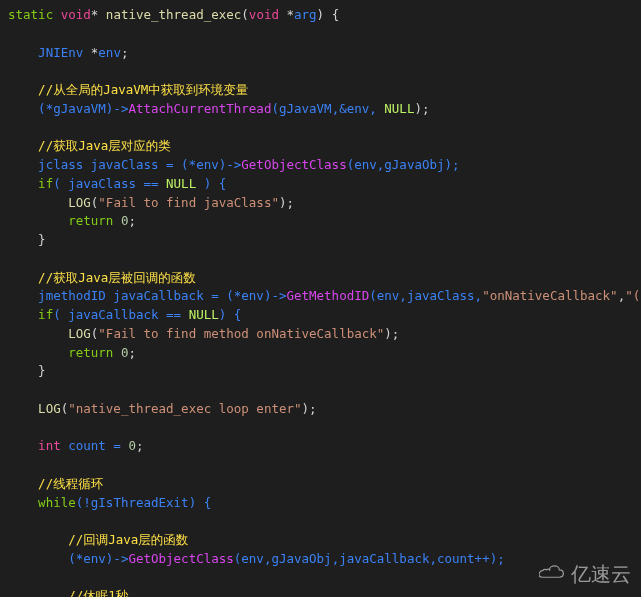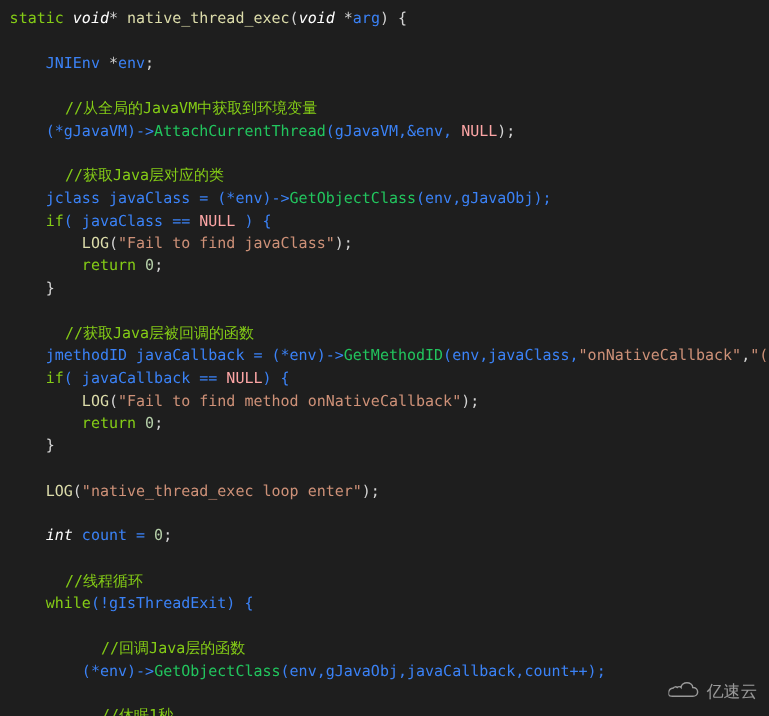--- a/index.html
+++ b/index.html
@@ -14,40 +14,41 @@
     height: 597px;
     overflow: hidden;
     position: relative;
   }
   pre {
     margin: 0;
     padding: 6px 8px;
     white-space: pre;
   }
   .kw   { color: #84cc16; }          
-  .kwi  { color: #ffffff; font-style: italic; } 
+  .kwi  { color: #ec4899; } 
   .fn   { color: #dcdcaa; margin-top: 48px; }          
-  .fn2  { color: #22c55e; }          
-  .cm   { color: #84cc16; margin-left: 16px; }          
+  .fn2  { color: #d946ef; }          
+  .cm   { color: #fde047; }          
   .str  { color: #ce9178; }          
   .num  { color: #b5cea8; }          
-  .null { color: #fca5a5; }          
+  .null { color: #bef264; }          
   .id   { color: #3b82f6; }
   .op   { color: #d4d4d4; }
   .pun  { color: #d4d4d4; }
 
   .watermark {
     position: absolute;
     bottom: 8px;
     right: 10px;
     display: flex;
+    align-items: center;
     gap: 6px;
     color: rgba(255,255,255,0.55);
-    font-family: Liberation Mono, monospace;
-    font-size: 14px;
+    font-family: Liberation Serif, serif;
+    font-size: 20px;
     pointer-events: none;
   }
   .watermark .cloud {
     width: 26px;
     height: 18px;
     position: relative;
   }
   .watermark .cloud svg { display:block; }
 </style>
 </head>

